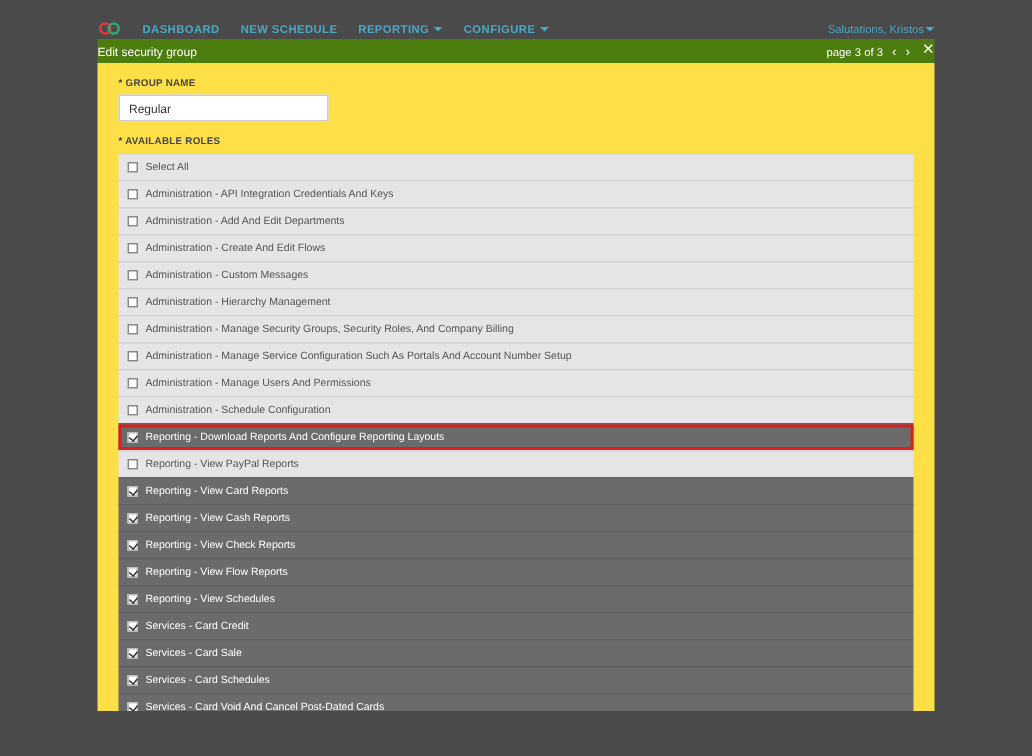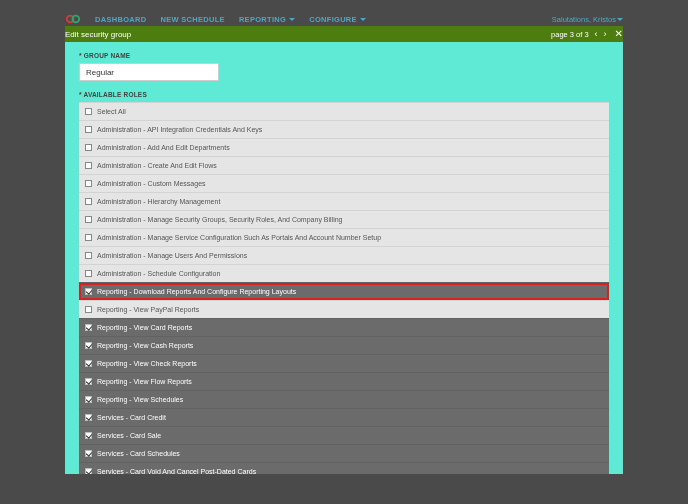--- a/index.html
+++ b/index.html
@@ -13,21 +13,21 @@
 .caret { width: 0; height: 0; border-left: 3px solid transparent; border-right: 3px solid transparent; border-top: 3px solid #4aa8c7; }
 .user-area { margin-left: auto; color: #4aa8c7; font-size: 7.5px; display: flex; align-items: center; gap: 1px; }
 .user-area .caret { border-top-color: #4aa8c7; }
 
 .modal-header { position: absolute; top: 26px; left: 65px; right: 65px; height: 16px; background: #4d7c0f; color: #fff; display: flex; align-items: center; padding: 0 0; font-size: 8px; }
 .modal-header .title { font-weight: 400; }
 .modal-header .pager { margin-left: auto; display: flex; align-items: flex-end; gap: 6px; font-size: 7.5px; }
 .pager-arrow { cursor: pointer; font-size: 9px; line-height: 1; }
 .close-x { cursor: pointer; font-size: 10px; line-height: 1; margin-left: 2px; }
 
-.modal-body { position: absolute; top: 42px; left: 65px; right: 65px; bottom: 30px; background: #5eead4; padding: 10px 14px; overflow: hidden; }
+.modal-body { position: absolute; top: 42px; left: 65px; right: 65px; bottom: 30px; background: #fde047; padding: 10px 14px; overflow: hidden; }
 .field-label { font-size: 6.5px; font-weight: 600; color: #444; letter-spacing: 0.2px; margin-bottom: 4px; }
 .text-input { width: 140px; height: 18px; background: #fff; border: 1px solid #ccc; padding: 0 6px; font-size: 8px; color: #333; outline: none; margin-bottom: 10px; }
 
 .roles-list { display: flex; flex-direction: column; gap: 0; }
 .role-row { height: 18px; display: flex; align-items: center; padding: 0 6px; border-top: 1px solid rgba(0,0,0,0.08); font-size: 7px; color: #555; cursor: pointer; }
 .role-row.light { background: #e5e5e5; }
 .role-row.dark { background: #6b6b6b; color: #fff; }
 .role-row.highlighted { position: relative; }
 .role-row.highlighted::after { content: ""; position: absolute; inset: 0; border: 2px solid #d92020; pointer-events: none; }
 .cb { width: 7px; height: 7px; border: 1px solid #888; background: #fff; margin-right: 5px; display: inline-block; position: relative; flex-shrink: 0; }

